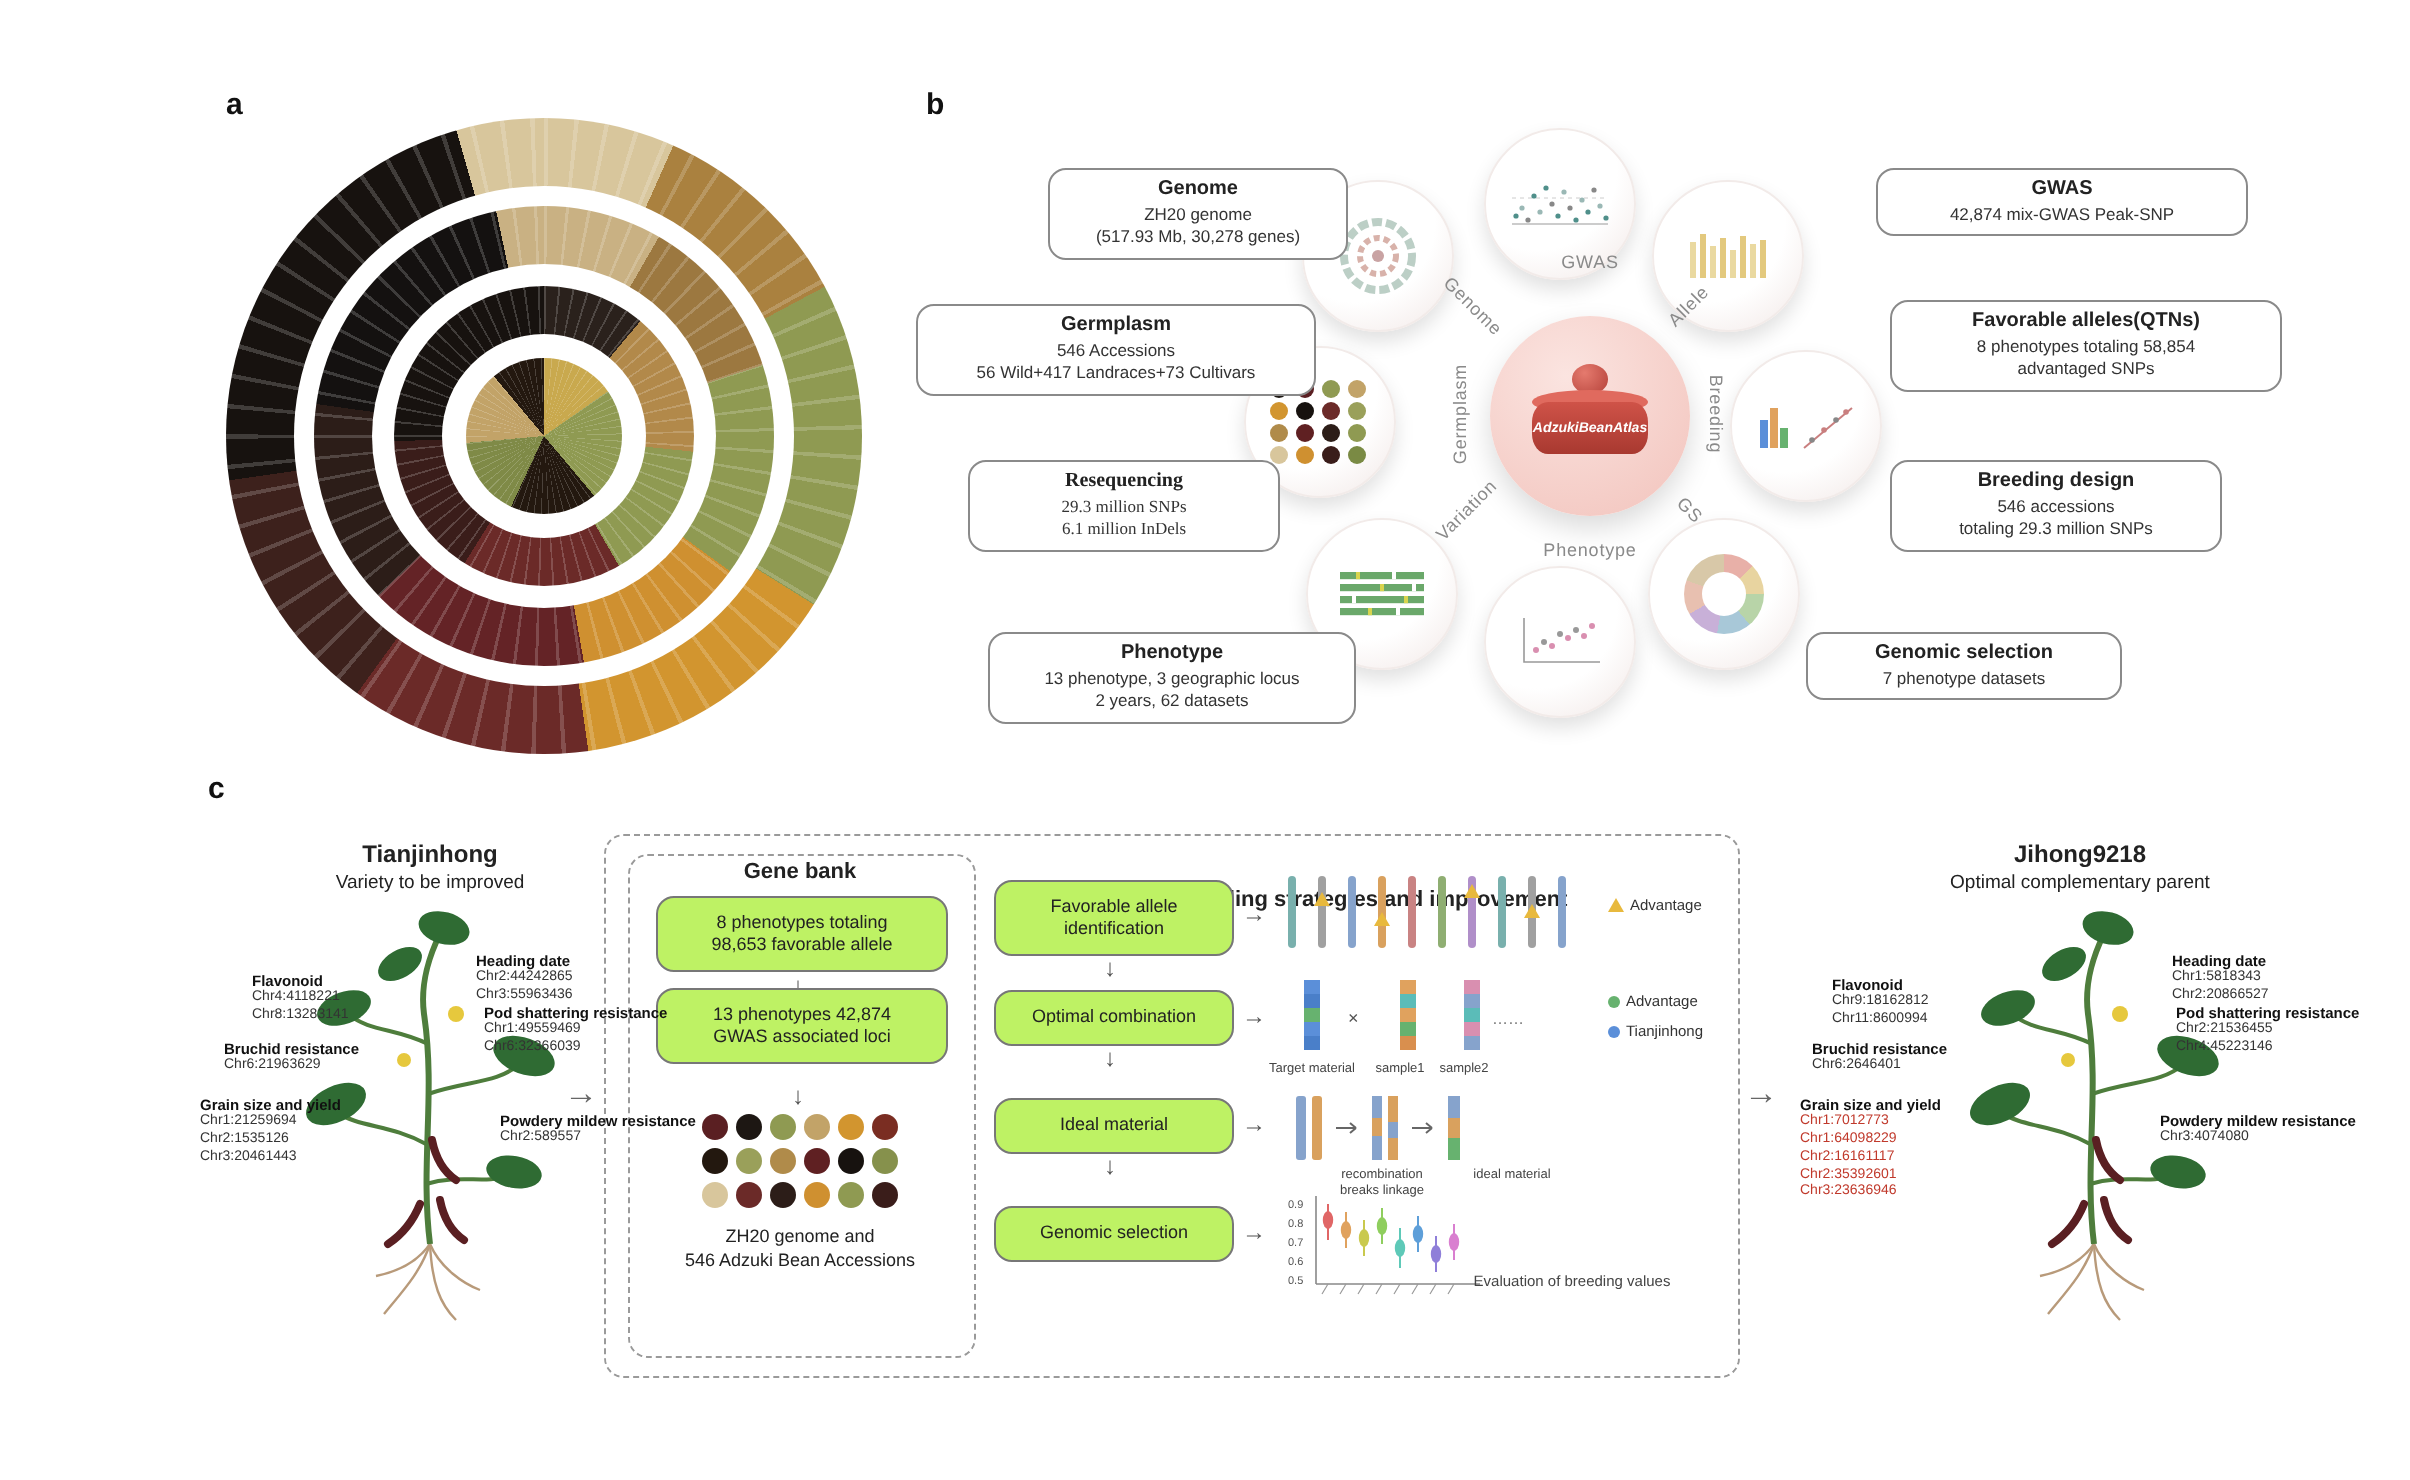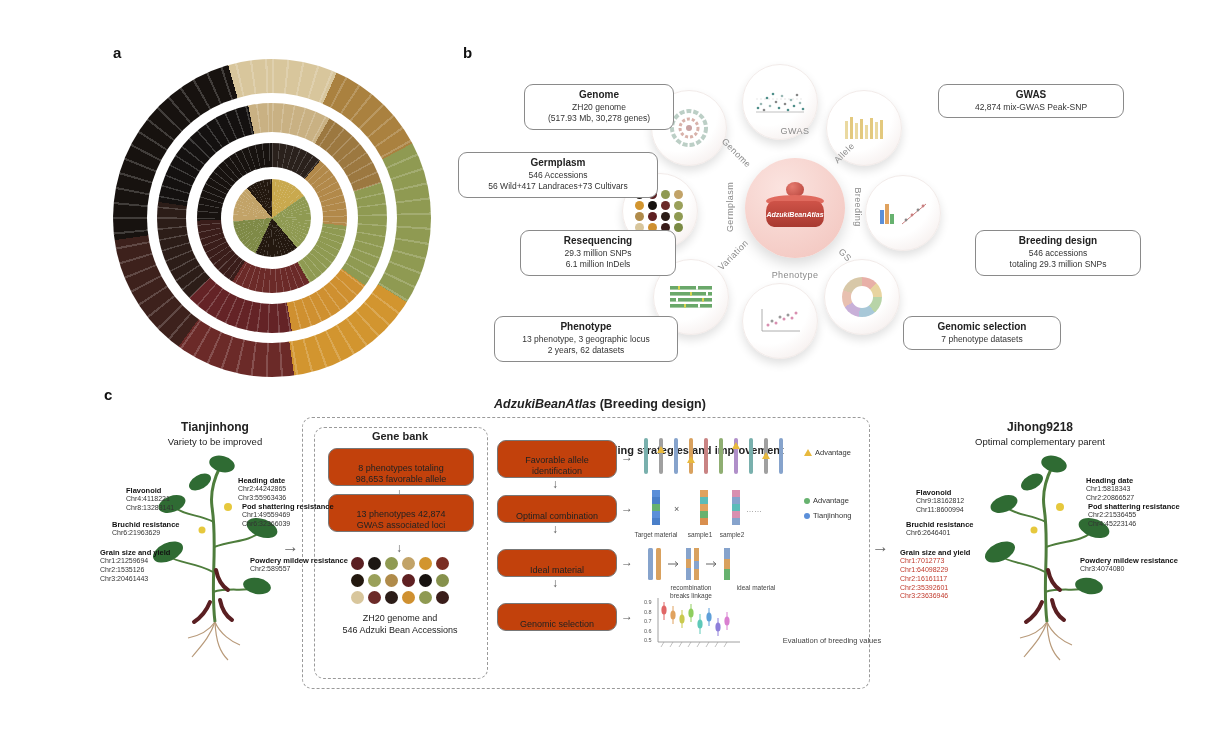--- a/index.html
+++ b/index.html
@@ -40,22 +40,22 @@
          background:conic-gradient(#e8b0a8 0 45deg,#e8d4a0 45deg 90deg,#b8d4a8 90deg 140deg,
          #a8c8d8 140deg 190deg,#c8b0d8 190deg 240deg,#e8c0b0 240deg 290deg,#d8c8a8 290deg 360deg);}
   .donut::after{content:"";position:absolute;left:9px;top:9px;width:22px;height:22px;border-radius:50%;background:#fff;}
 
   
   .c-title{position:absolute;left:460px;top:397px;width:280px;text-align:center;
            font-weight:bold;font-size:12.5px;}
   .c-title .it{font-style:italic;}
   .dash-box{position:absolute;border:1.3px dashed #9a9a9a;border-radius:10px;background:transparent;}
   .sec-title{position:absolute;font-weight:bold;font-size:11px;text-align:center;}
-  .step-box{position:absolute;border:1px solid #777;border-radius:9px;background:#c2410c;
-            display:flex;align-items:flex-end;justify-content:center;text-align:center;}
+  .step-box{position:absolute;border:1px solid #777;border-radius:9px;background:#bef264;
+            display:flex;align-items:center;justify-content:center;text-align:center;}
   .step-box span{font-size:9px;line-height:1.25;white-space:pre-line;}
   .arrow-down{position:absolute;color:#555;font-size:12px;line-height:1;}
   .arrow-right{position:absolute;color:#555;font-size:12px;line-height:1;}
   .arrow-big{position:absolute;color:#666;font-size:17px;line-height:1;}
   .caption{position:absolute;font-size:9px;text-align:center;white-space:pre-line;line-height:1.35;}
   .bean-grid{position:absolute;display:grid;grid-template-columns:repeat(6,13px);gap:4px;}
   .bean-grid span{width:13px;height:13px;border-radius:50%;display:block;}
   .mini-label{position:absolute;font-size:6.5px;color:#444;text-align:center;white-space:pre-line;line-height:1.2;}
   .legend{position:absolute;font-size:7.5px;color:#333;display:flex;align-items:center;gap:3px;white-space:nowrap;}
   .tri{width:0;height:0;border-left:4px solid transparent;border-right:4px solid transparent;
@@ -217,48 +217,50 @@
   <div class="info-box" style="left:524px;top:84px;width:132px;">
     <div class="info-title">Genome</div>
     <div class="info-body">ZH20 genome
 (517.93 Mb, 30,278 genes)</div>
   </div>
   <div class="info-box" style="left:458px;top:152px;width:182px;">
     <div class="info-title">Germplasm</div>
     <div class="info-body">546 Accessions
 56 Wild+417 Landraces+73 Cultivars</div>
   </div>
-  <div class="info-box" style="left:520px;top:230px;width:138px;">
+  <div class="info-box" style="left:484px;top:230px;width:138px;font-family:Liberation Serif, serif;">
     <div class="info-title">Resequencing</div>
     <div class="info-body">29.3 million SNPs
 6.1 million InDels</div>
   </div>
   <div class="info-box" style="left:494px;top:316px;width:166px;">
     <div class="info-title">Phenotype</div>
     <div class="info-body">13 phenotype, 3 geographic locus
 2 years, 62 datasets</div>
   </div>
 
   <div class="info-box" style="left:938px;top:84px;width:168px;">
     <div class="info-title">GWAS</div>
     <div class="info-body">42,874 mix-GWAS Peak-SNP</div>
   </div>
-  <div class="info-box" style="left:975px;top:230px;width:148px;">
+  <div class="info-box" style="left:945px;top:150px;width:178px;">
+    <div class="info-title">Favorable alleles(QTNs)</div>
+    <div class="info-body">8 phenotypes totaling 58,854
+advantaged SNPs</div>
+  </div>
+  <div class="info-box" style="left:945px;top:230px;width:148px;">
     <div class="info-title">Breeding design</div>
     <div class="info-body">546 accessions
 totaling 29.3 million SNPs</div>
   </div>
   <div class="info-box" style="left:903px;top:316px;width:140px;">
     <div class="info-title">Genomic selection</div>
     <div class="info-body">7 phenotype datasets</div>
   </div>
 
-  <div class="c-title">
-    <span class="it">AdzukiBeanAtlas</span><span> (Breeding design)</span>
-  </div>
 
   <div class="dash-box" style="left:302px;top:417px;width:566px;height:270px;"></div>
 
   <div class="dash-box" style="left:314px;top:427px;width:172px;height:250px;"></div>
   <div class="sec-title" style="left:314px;top:430px;width:172px;">Gene bank</div>
   <div class="step-box" style="left:328px;top:448px;width:144px;height:36px;">
     <span>8 phenotypes totaling
 98,653 favorable allele</span>
   </div>
   <div class="arrow-down" style="left:396px;top:487px;">↓</div>
@@ -413,21 +415,21 @@
       <line x1="24" y1="48" x2="21" y2="53"></line>
         <line x1="33" y1="48" x2="30" y2="53"></line>
         <line x1="42" y1="48" x2="39" y2="53"></line>
       <line x1="51" y1="48" x2="48" y2="53"></line>
         <line x1="60" y1="48" x2="57" y2="53"></line>
         <line x1="69" y1="48" x2="66" y2="53"></line>
       <line x1="78" y1="48" x2="75" y2="53"></line>
         <line x1="87" y1="48" x2="84" y2="53"></line>
     </g>
   </svg>
-  <div class="mini-label" style="left:774px;top:636px;width:116px;font-size:7.5px;">Evaluation of breeding values</div>
+  <div class="mini-label" style="left:728px;top:636px;width:116px;font-size:7.5px;">Evaluation of breeding values</div>
 
   <div class="arrow-big" style="left:282px;top:538px;">→</div>
   <div class="arrow-big" style="left:872px;top:538px;">→</div>
 
   <div class="plant-name" style="left:145px;top:420px;width:140px;">Tianjinhong</div>
   <div class="plant-sub" style="left:135px;top:436px;width:160px;">Variety to be improved</div>
   <svg style="position:absolute;left:140px;top:452px;" width="150" height="215" viewBox="0 0 150 215">
     <g stroke="#b89a7a" stroke-width="1.2" fill="none">
       <path d="M75,170 C70,185 60,195 52,205"></path>
         <path d="M75,170 C76,190 80,200 88,208"></path>

